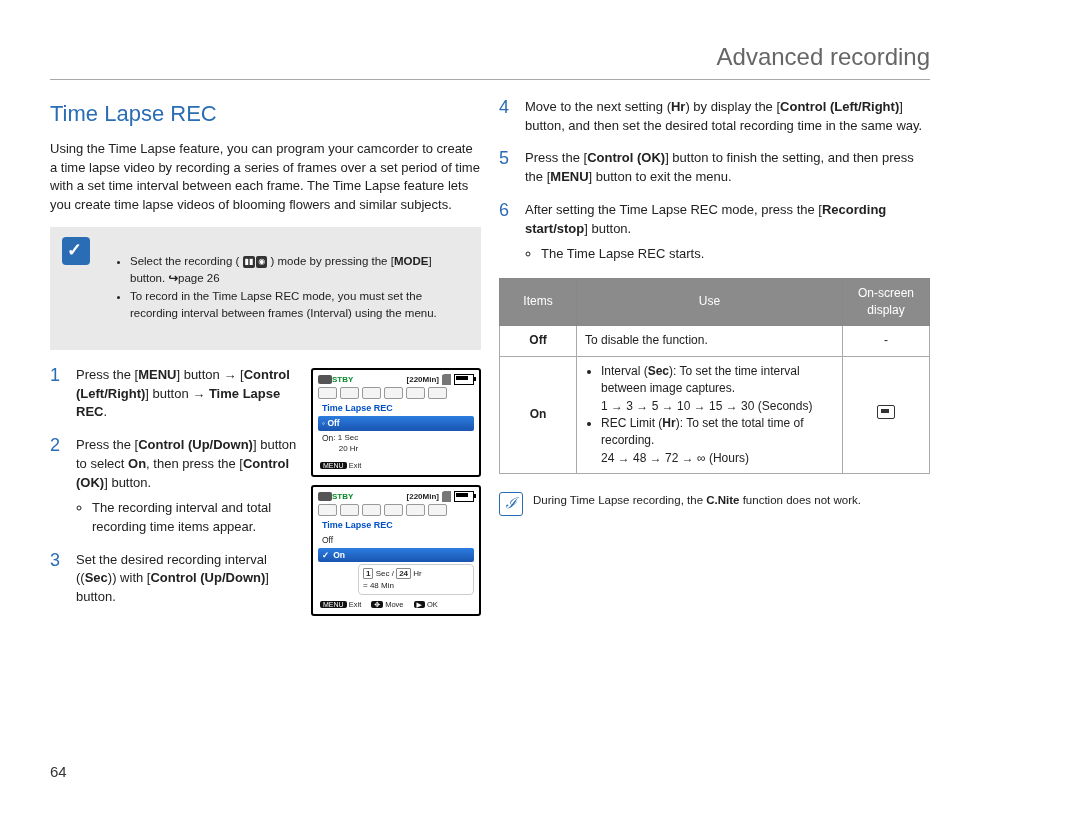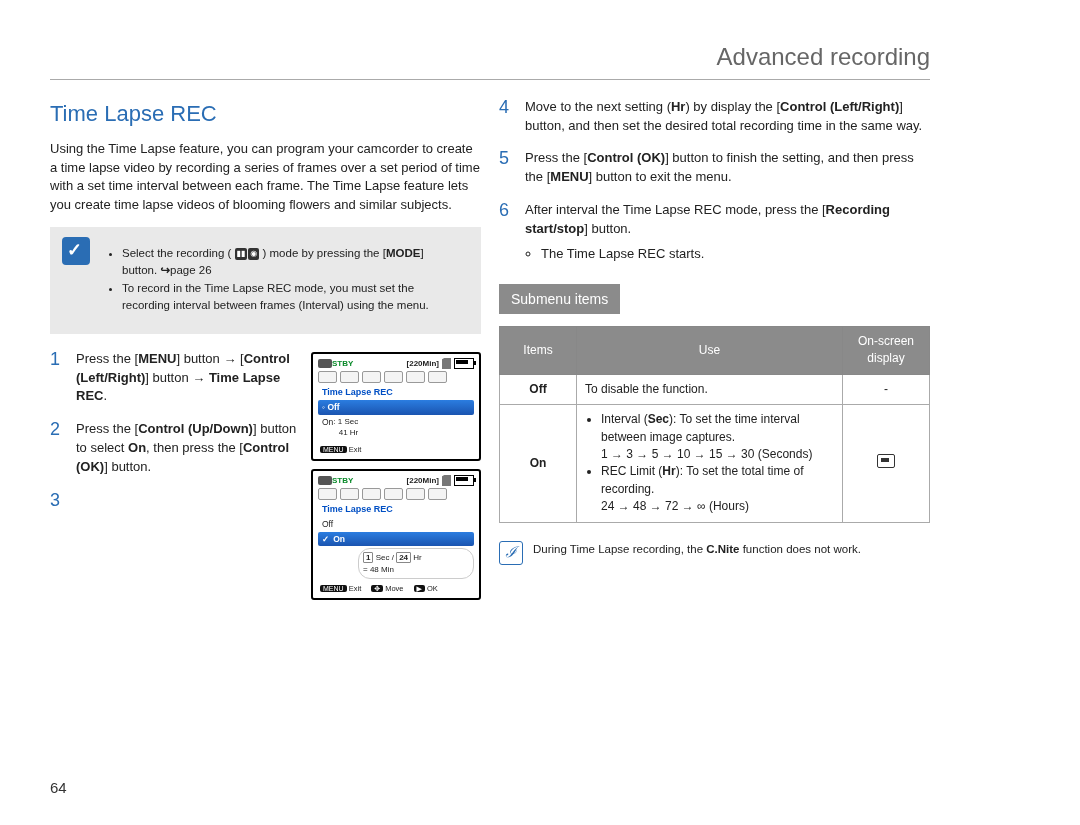--- a/index.html
+++ b/index.html
@@ -53,21 +53,21 @@
     flex-shrink: 0;
   }
   .note-icon::after {
     content: "✓";
     color: #fff;
     font-size: 18px;
     font-weight: bold;
     position: absolute;
     top: -2px; left: 3px;
   }
-  .note-bullets { margin: 8px; padding-left: 14px; }
+  .note-bullets { margin: 16px; padding-left: 14px; }
   .note-bullets li { margin-bottom: 2px; }
   b { font-weight: 700; }
   .steps { list-style: none; padding: 0; margin: 0; }
   .steps > li {
     display: flex;
     gap: 12px;
     margin-bottom: 14px;
     align-items: flex-start;
   }
   .step-num {
@@ -171,21 +171,21 @@
     width:12px; height:4px; background:#000;
   }
   .sd-icon {
     width:9px;height:11px;background:#777;display:inline-block;
     clip-path: polygon(0 10%,25% 0,100% 0,100% 100%,0 100%);
     vertical-align:middle;
   }
   .lcd2-values {
     background:#fff;
     border:1px solid #ccc;
-    border-radius:12px;
+    border-radius:4px;
     padding:3px 4px;
     margin:2px 0;
     font-size:8px;
   }
   .lcd2-valbox {
     border:1px solid #888; padding:0 2px; font-weight:bold; border-radius:1px;
   }
   .submenu-badge {
     display: inline-block;
     background: #8b8b8b;
@@ -229,21 +229,21 @@
     text-align:center;
     font-style: italic;
     font-family: Georgia, serif;
     font-size: 15px;
     line-height: 20px;
     flex-shrink:0;
   }
   .page-num {
     position: absolute;
     left: 50px;
-    bottom: 26px;
+    bottom: 42px;
     font-size: 15px;
     color: #333;
   }
   .tl-osd-icon {
     width:16px;height:12px;border:1.5px solid #333;border-radius:2px;display:inline-block;position:relative;
   }
   .tl-osd-icon::after{content:"";position:absolute;left:3px;top:3px;width:8px;height:4px;background:#333;}
   .inline-mode-icons {
     display:inline-flex;gap:1px;vertical-align:middle;
   }
@@ -285,24 +285,30 @@
           <li>
             <span class="step-num">1</span>
             <span class="step-body">
               <span>Press the [</span><b>MENU</b><span>] button → [</span><b>Control (Left/Right)</b><span>] button → </span><b>Time Lapse REC</b><span>.</span>
             </span>
           </li>
           <li>
             <span class="step-num">2</span>
             <span class="step-body">
               <span>Press the [</span><b>Control (Up/Down)</b><span>] button to select </span><b>On</b><span>, then press the [</span><b>Control (OK)</b><span>] button.</span>
+              <ul class="sub-bullets">
+                  <li>The recording interval and total recording time items appear.</li>
+                </ul>
             </span>
           </li>
           <li>
             <span class="step-num">3</span>
+            <span class="step-body">
+              <span>Set the desired recording interval (</span>(<b>Sec</b>)<span>) with [</span><b>Control (Up/Down)</b><span>] button.</span>
+            </span>
           </li>
         </ol>
       </div>
 
       <div class="screenshots-col">
 
         <div class="lcd">
           <div class="lcd-top">
             <span class="cam-icon"></span>
             <span class="lcd-stby">STBY</span>
@@ -318,21 +324,21 @@
             <span class="lcd-icon-box"></span>
             <span class="lcd-icon-box"></span>
             <span class="lcd-icon-box"></span>
           </div>
           <div class="lcd-menu-title">Time Lapse REC</div>
           <div class="lcd-item selected">
             <span>◦ <span>Off</span></span>
           </div>
           <div class="lcd-item">
             <span>On</span>
-            <span class="lcd-small-right"><span>: 1 Sec</span><br><span>41 Hr</span></span>
+            <span class="lcd-small-right"><span>: 1 Sec</span><br><span>20 Hr</span></span>
           </div>
           <div class="lcd-bottom">
             <span><span class="tag">MENU</span> <span>Exit</span></span>
           </div>
         </div>
 
         <div class="lcd">
           <div class="lcd-top">
             <span class="cam-icon"></span>
             <span class="lcd-stby">STBY</span>
@@ -384,29 +390,28 @@
       </li>
       <li>
         <span class="step-num">5</span>
         <span class="step-body">
           <span>Press the [</span><b>Control (OK)</b><span>] button to finish the setting, and then press the [</span><b>MENU</b><span>] button to exit the menu.</span>
         </span>
       </li>
       <li>
         <span class="step-num">6</span>
         <span class="step-body">
-          <span>After interval the Time Lapse REC mode, press the [</span><b>Recording start/stop</b><span>] button.</span>
+          <span>After setting the Time Lapse REC mode, press the [</span><b>Recording start/stop</b><span>] button.</span>
           <ul class="sub-bullets">
               <li>The Time Lapse REC starts.</li>
             </ul>
         </span>
       </li>
     </ol>
 
-    <div class="submenu-badge">Submenu items</div>
 
     <table class="submenu">
       <thead>
         <tr>
           <th style="width:60px">Items</th>
           <th>Use</th>
           <th style="width:70px">On-screen display</th>
         </tr>
       </thead>
       <tbody>

